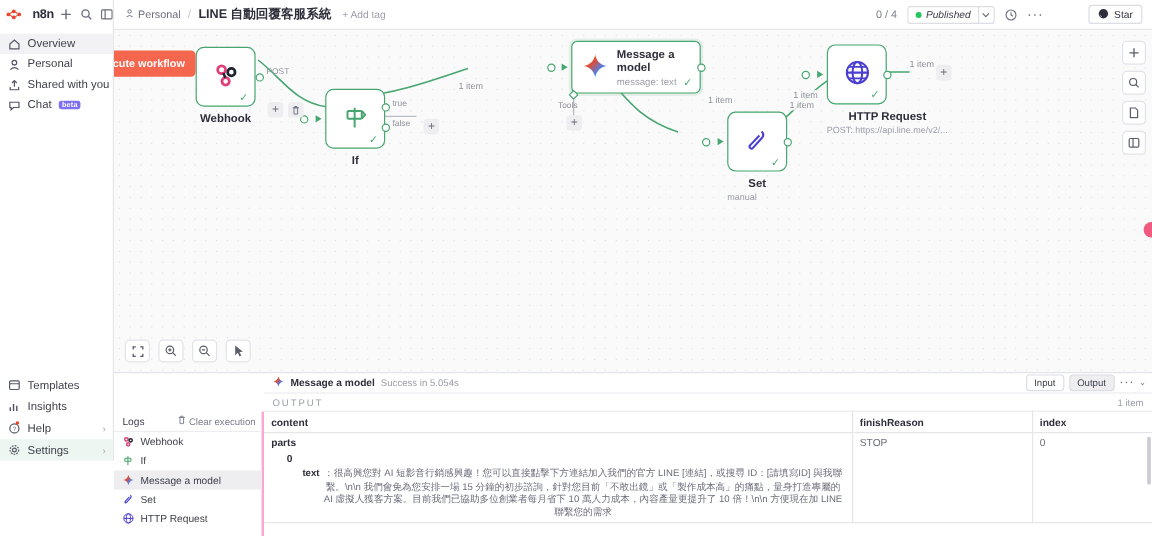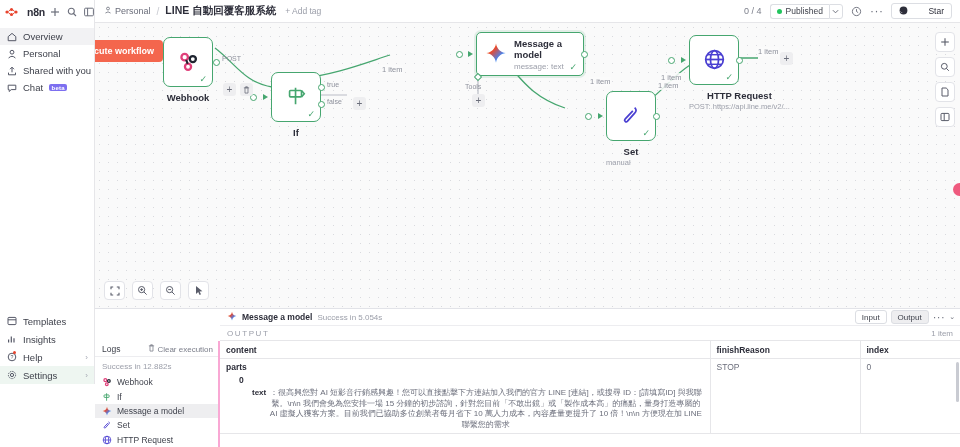--- a/index.html
+++ b/index.html
@@ -62,39 +62,39 @@
     height: 25px; background: #fff; border-bottom: 1px solid #e6e6e9;
     display: flex; align-items: center; padding: 0 8px 0 9px; gap: 5px;
     position: relative; z-index: 30;
   }
   .crumb-personal { display: flex; align-items: center; gap: 3px; font-size: 9px; color: #6b6e7b; cursor: pointer; }
   .crumb-sep { color: #c9cbd2; font-size: 10px; margin: 0 1px; }
   .crumb-title { font-size: 10.5px; font-weight: 700; color: #2d2e3a; cursor: pointer; }
   .add-tag { font-size: 8.5px; color: #9b9ea9; cursor: pointer; margin-left: 4px; }
   .hdr-right { margin-left: auto; display: flex; align-items: center; gap: 8px; }
   .counter { font-size: 9px; color: #7b7e8a; }
-  .pub-group { display: flex; align-items: stretch; }
+  .pub-group { display: flex; align-items: stretch; font-style: italic; }
   .pub-pill {
     display: flex; align-items: center; gap: 4px;
     border: 1px solid #dcdee3; border-right: none;
     border-radius: 3px 0 0 3px; height: 15px; padding: 0 6px;
     font-size: 8.5px; color: #3c3f49; background: #fff; cursor: pointer;
   }
   .pub-dot { width: 5px; height: 5px; border-radius: 50%; background: #22c55e; }
   .pub-caret {
     border: 1px solid #dcdee3; border-radius: 0 3px 3px 0; height: 15px;
     width: 14px; display: flex; align-items: center; justify-content: center;
     background: #fff; cursor: pointer; color: #6b6e7b; font-size: 7px;
   }
   .hdr-ico { color: #6b6e7b; cursor: pointer; display: inline-flex; align-items: center; }
   .hdr-dots { font-size: 12px; color: #6b6e7b; cursor: pointer; line-height: 6px; letter-spacing: 0.5px; }
   .star-btn {
-    display: flex; align-items: center; gap: 20px;
+    display: flex; align-items: center; gap: 4px;
     border: 1px solid #dcdee3; border-radius: 3px; height: 16px;
-    padding: 0 7px; font-size: 8.5px; color: #2d2e3a; background: #fff; cursor: pointer;
+    padding: 0 7px; font-size: 8.5px; color: #2d2e3a; background: #fff; cursor: pointer; margin-left: 30px;
   }
 
   
   .tabbar {
     position: absolute; top: 20px; left: 50%; transform: translateX(-50%);
     display: flex; align-items: center; gap: 2px;
     background: #eeeef0; border-radius: 4px; padding: 2px;
     z-index: 25;
   }
   .tab {
@@ -621,21 +621,20 @@
           <span class="logs-title">Logs</span>
           <span class="clear-exec">
             <span>
               <svg width="7" height="8" viewBox="0 0 8 9">
                   <path d="M1 2 H7 M2.3 2 V8 H5.7 V2 M3 0.8 H5 V2 H3 Z" fill="none" stroke="currentColor" stroke-width="0.9"></path>
                 </svg>
             </span>
             <span>Clear execution</span>
           </span>
         </div>
-        <div class="success-line">Success in 12.882s</div>
 
         <div class="log-item">
           <span class="log-ico">
             <svg width="10" height="10" viewBox="0 0 24 24">
               <circle cx="8" cy="7.5" r="3.4" fill="none" stroke="#e0407a" stroke-width="3"></circle>
               <circle cx="16.5" cy="9.5" r="3.2" fill="none" stroke="#1f2430" stroke-width="3"></circle>
               <circle cx="11.5" cy="17.5" r="3.2" fill="none" stroke="#e0407a" stroke-width="3"></circle>
             </svg>
           </span>
           <span>Webhook</span>

